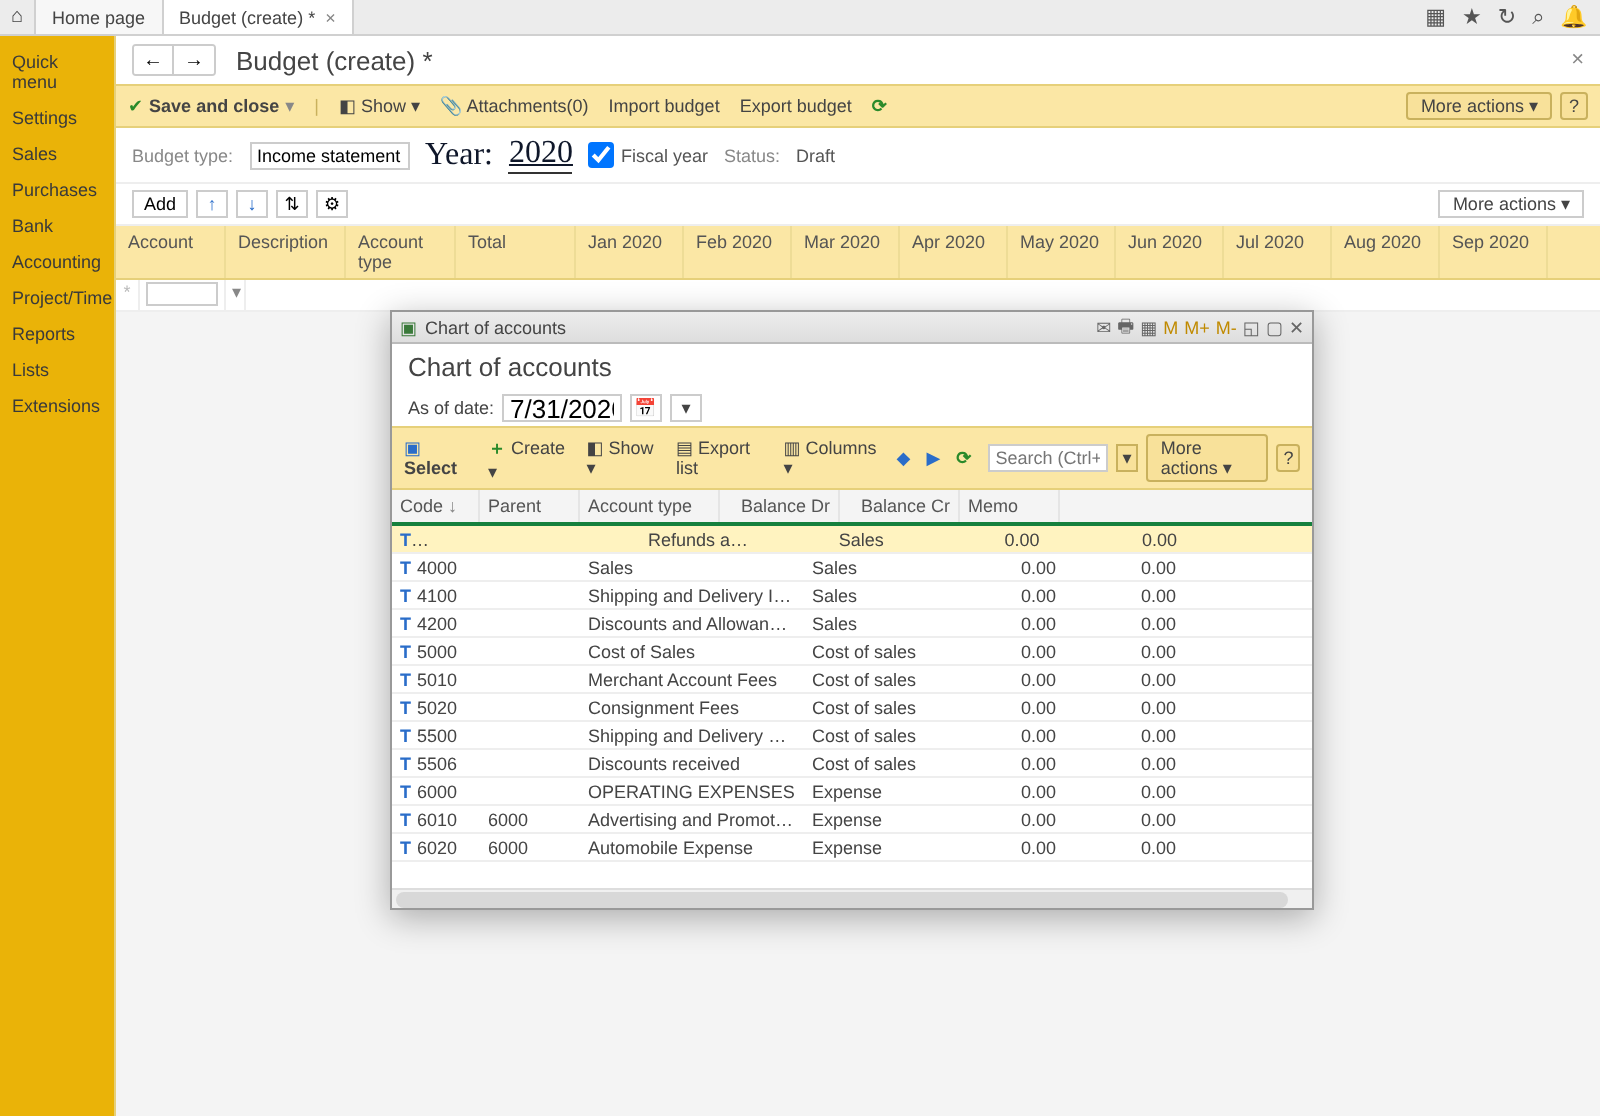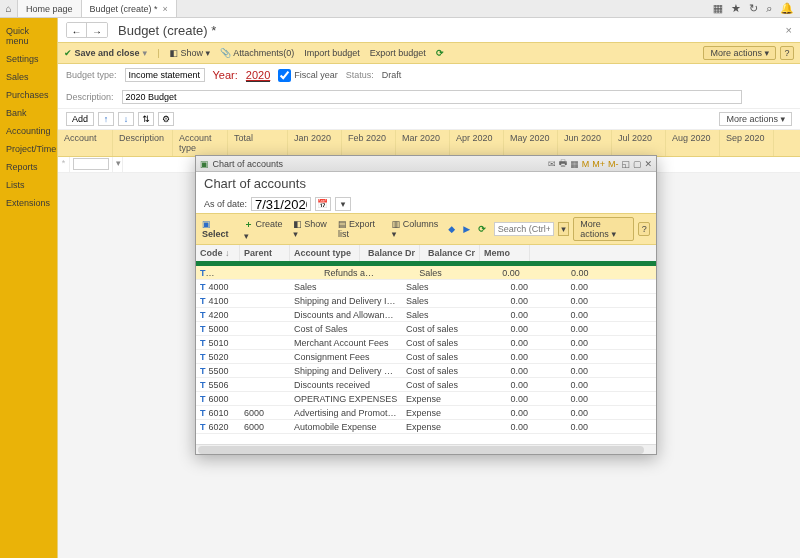--- a/index.html
+++ b/index.html
@@ -36,21 +36,21 @@
 .toolbar .sep { color:#c9b15d; }
 .toolbar .refresh-icon { color:#2a8a2a; font-weight:bold; }
 .toolbar .right { margin-left:auto; display:flex; align-items:center; gap:4px; }
 .toolbar .btn-outline { border:1px solid #c9b15d; padding:1px 6px; background:#f8e19a; border-radius:2px; }
 .toolbar .help { border:1px solid #c9b15d; width:14px; height:14px; display:flex; align-items:center; justify-content:center; border-radius:2px; background:#f8e19a; }
 
 
 .formrow { display:flex; align-items:center; gap:8px; padding:4px 8px; font-size:9px; color:#555; }
 .formrow .lbl { color:#888; }
 .formrow input[type=text] { border:1px solid #ccc; padding:1px 3px; font-size:9px; height:14px; }
-.formrow .year { font-size:11px; color:#b91c1c; }
+.formrow .year { font-size:16px; color:#0f172a;font-family:Liberation Serif, serif; }
 .formrow .year-val { text-decoration:underline; border-bottom:1px solid #333; }
 .formrow .chk { display:flex; align-items:center; gap:3px; }
 
 
 .grid-bar { display:flex; align-items:center; gap:4px; padding:3px 8px; border-top:1px solid #eee; border-bottom:1px solid #eee; font-size:9px;}
 .grid-bar button { border:1px solid #ccc; background:#fff; height:14px; padding:0 5px; font-size:9px; }
 .grid-bar .sq { width:16px; padding:0; }
 .grid-bar .blue { color:#2a6dc9; font-weight:bold; }
 .grid-bar .right { margin-left:auto; }
 
@@ -79,21 +79,21 @@
 .dlg-row input[type=text] { border:1px solid #ccc; height:14px; padding:0 3px; font-size:13px; }
 .dlg-row .cal { border:1px solid #ccc; height:14px; width:16px; display:flex;align-items:center;justify-content:center; }
 .dlg-tool { background:#fbe7a5; border-top:1px solid #e6d07a; border-bottom:1px solid #e6d07a; padding:3px 6px; display:flex; align-items:center; gap:8px; font-size:9px;}
 .dlg-tool .ico-blue { color:#2a6dc9; }
 .dlg-tool .ico-green { color:#2a8a2a; font-weight:bold; }
 .dlg-tool .right { margin-left:auto; display:flex; gap:4px; align-items:center;}
 .dlg-tool input.search { border:1px solid #ccc; height:14px; width:60px; font-size:9px; padding:0 3px; color:#aaa;}
 .dlg-tool .btn-outline { border:1px solid #c9b15d; padding:1px 6px; background:#f8e19a; border-radius:2px; }
 .dlg-tool .help { border:1px solid #c9b15d; width:14px; height:14px; display:flex; align-items:center; justify-content:center; border-radius:2px; background:#f8e19a; }
 
-.dlg-grid-head { display:flex; background:#f4f4f4; border-bottom:5px solid #15803d; font-size:9px; color:#555;font-weight:bold; }
+.dlg-grid-head { display:flex; background:#f4f4f4; border-bottom:2px solid #15803d; font-size:9px; color:#555; }
 .dlg-grid-head .c { padding:3px 4px; border-right:1px solid #e5e5e5; }
 .dlg-grid-body { flex:1; overflow:auto; }
 .dlg-grid-body::-webkit-scrollbar{width:10px;height:10px;} .dlg-grid-body::-webkit-scrollbar-thumb{background:#ccc;}
 .dlg-row-data { display:flex; border-bottom:1px solid #eee; font-size:9px; height:14px; align-items:center;}
 .dlg-row-data .c { padding:0 4px; overflow:hidden; white-space:nowrap; text-overflow:ellipsis;}
 .dlg-row-data.sel { background:#fff3c0;gap:34px; }
 .c-code{width:44px;} .c-par{width:50px;} .c-name{width:112px;} .c-at{width:70px;} .c-bd{width:60px;text-align:right;} .c-bc{width:60px;text-align:right;} .c-memo{width:50px;}
 .t-ico{color:#2a6dc9;font-weight:bold;margin-right:3px;}
 
 .dlg-footer { border-top:1px solid #ddd; padding:3px 6px; display:flex; align-items:center; gap:4px; font-size:9px;}
@@ -171,24 +171,20 @@
     <input type="text" style="width: 80px;" value="Income statement">
     <span class="year">Year:</span>
     <span class="year year-val">2020</span>
     <span class="chk">
         <input type="checkbox" checked="" style="">
         <span>Fiscal year</span>
       </span>
     <span class="lbl">Status:</span>
     <span>Draft</span>
   </div>
-  <div class="formrow">
-    <span class="lbl">Description:</span>
-    <input type="text" style="width: 620px;" value="2020 Budget">
-  </div>
 
   <div class="grid-bar">
     <button>Add</button>
     <button class="sq blue">↑</button>
     <button class="sq blue">↓</button>
     <button class="sq">⇅</button>
     <button class="sq">⚙</button>
     <div class="right"><span class="btn-outline" style="border:1px solid #ccc;background:#fff;padding:1px 6px;"><span>More actions</span> ▾</span></div>
   </div>
 

